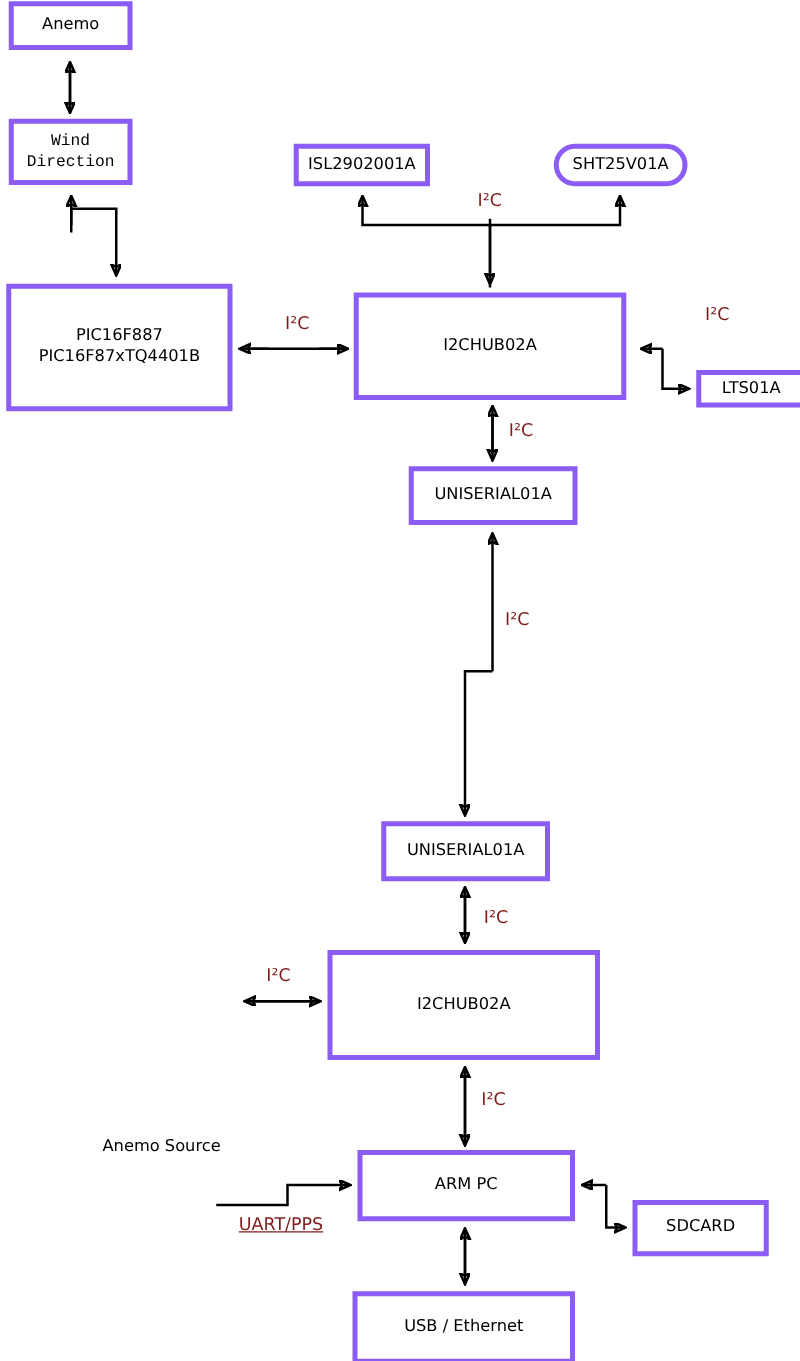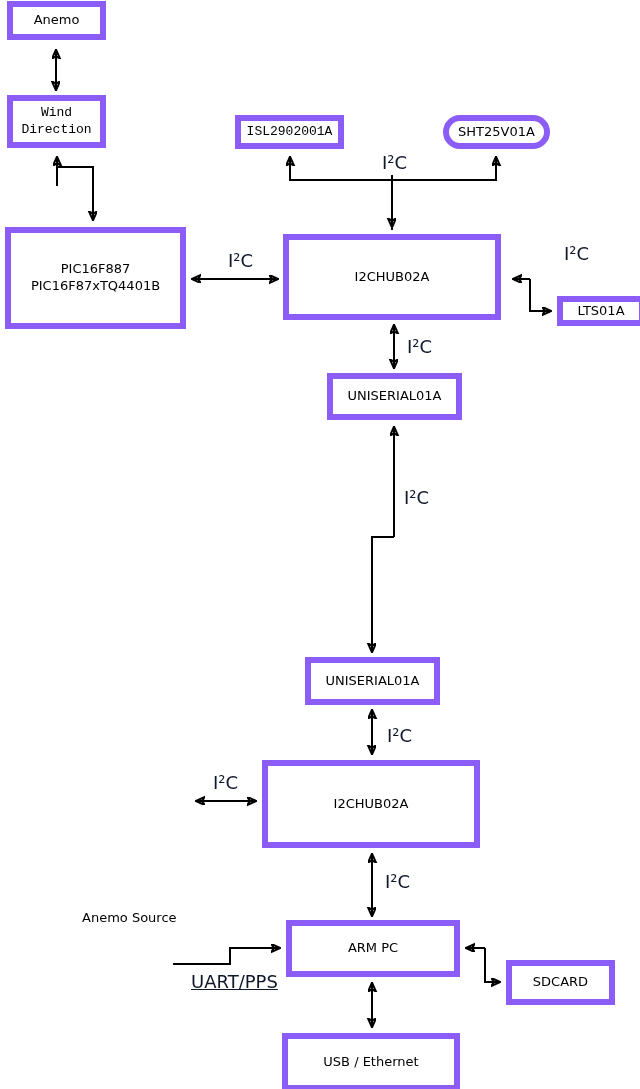--- a/index.html
+++ b/index.html
@@ -11,36 +11,36 @@
     position: relative;
     width: 640px;
     height: 1089px;
     background: #ffffff;
     font-family: "DejaVu Sans", "Liberation Sans", sans-serif;
     overflow: hidden;
   }
   .node {
     position: absolute;
     box-sizing: border-box;
-    border: 6px solid #8b5cf6;
+    border: 4px solid #8b5cf6;
     background: #ffffff;
     display: flex;
     align-items: center;
     justify-content: center;
     text-align: center;
     color: #000000;
     font-size: 13px;
     line-height: 1.28;
     z-index: 3;
     white-space: pre-line;
   }
   .edge-label {
     position: absolute;
-    color: #0f172a;
-    font-size: 18px;
+    color: #7f1d1d;
+    font-size: 14px;
     line-height: 1;
     white-space: nowrap;
     z-index: 4;
     background: transparent;
   }
   .free-label {
     position: absolute;
     color: #000000;
     font-size: 13px;
     line-height: 1;
@@ -142,21 +142,21 @@
   </svg>
 
   <div class="node" style="left:7px; top:1px; width:99px; height:39px;">Anemo</div>
 
   <div class="node" style="left:7px; top:95px; width:99px; height:53px;font-family:Liberation Mono, monospace;">Wind
 Direction</div>
 
   <div class="node" style="left:5px; top:227px; width:181px; height:102px;">PIC16F887
 PIC16F87xTQ4401B</div>
 
-  <div class="node" style="left:235px; top:115px; width:109px; height:34px;font-family:Liberation Mono, monospace;">ISL2902001A</div>
+  <div class="node" style="left:235px; top:115px; width:109px; height:34px;">ISL2902001A</div>
 
   <div class="node" style="left:443px; top:115px; width:107px; height:34px;border-radius:17px;">SHT25V01A</div>
 
   <div class="node" style="left:283px; top:234px; width:218px; height:86px;">I2CHUB02A</div>
 
   <div class="node" style="left:557px; top:296px; width:88px; height:30px;">LTS01A</div>
 
   <div class="node" style="left:327px; top:373px; width:135px; height:47px;">UNISERIAL01A</div>
 
   <div class="node" style="left:305px; top:657px; width:135px; height:48px;">UNISERIAL01A</div>

